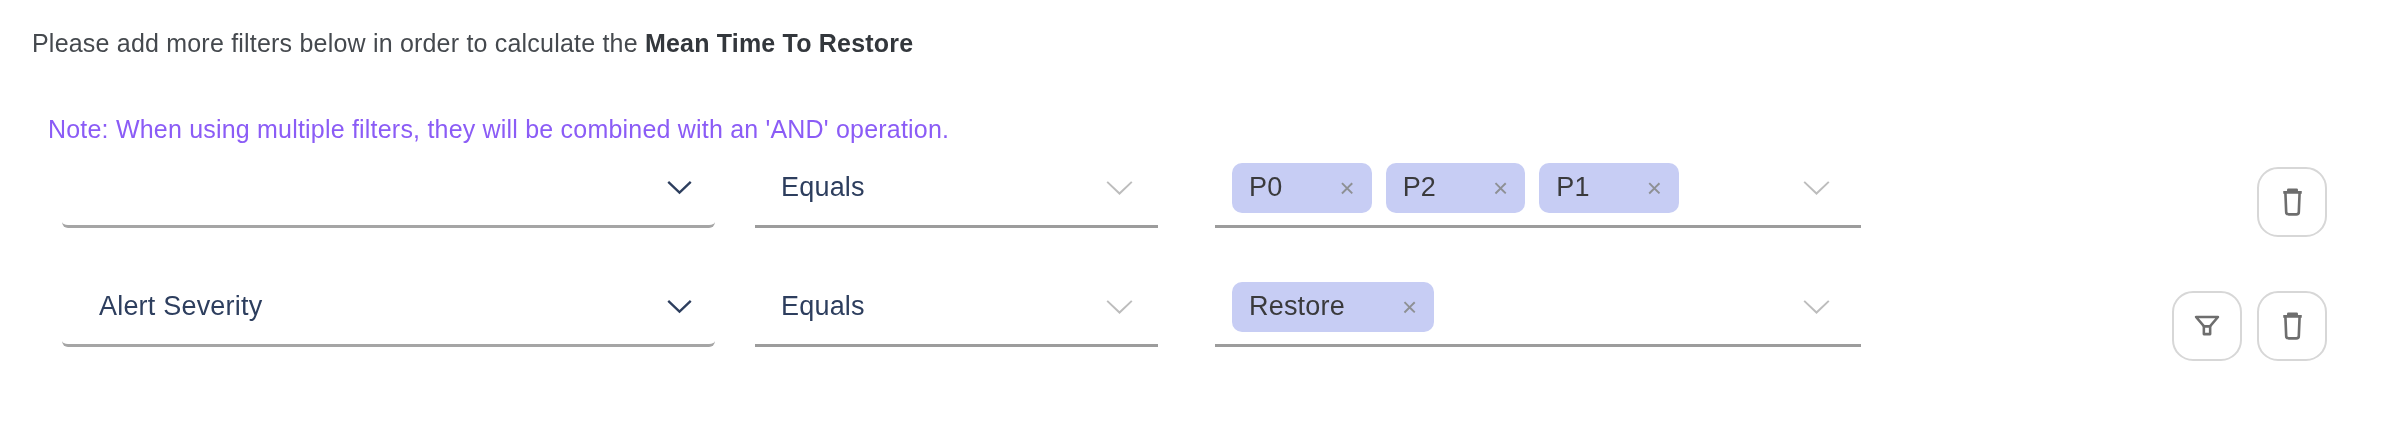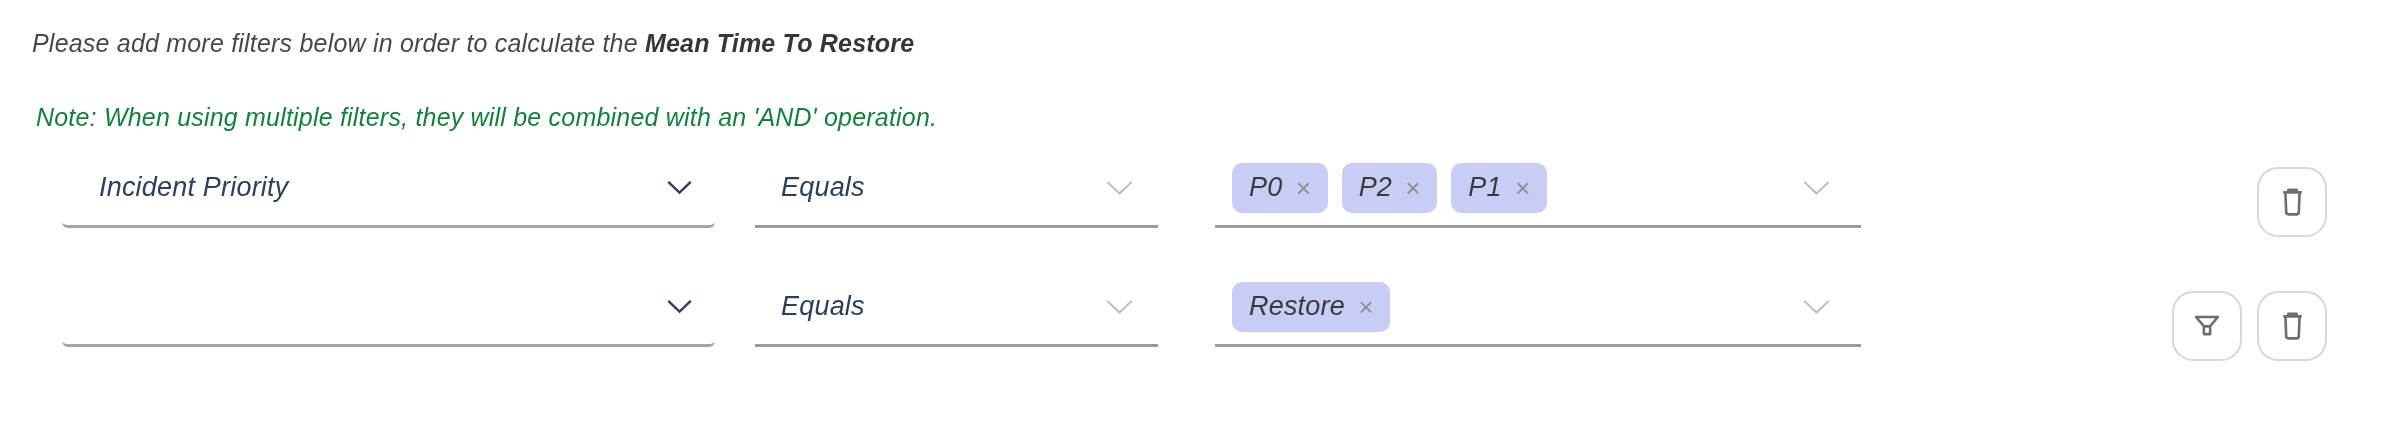--- a/index.html
+++ b/index.html
@@ -2,32 +2,31 @@
 <html><head>
 <meta charset="utf-8">
 <style>
   html,body{margin:0;padding:0;background:#ffffff;}
   .canvas{
     position:relative;
     width:2408px;height:386px;
     background:#ffffff;
     font-family:"Liberation Sans","DejaVu Sans",sans-serif;
     overflow:hidden;
-    font-style:italic;
   }
   
   .title{
     position:absolute;left:32px;top:26px;margin:0;
     font-size:25px;line-height:34px;color:#45494e;
     letter-spacing:.2px;
   }
   .title strong{color:#33373c;font-weight:700;}
   .note{
-    position:absolute;left:32px;top:96px;margin:4px;
-    font-size:25px;line-height:34px;color:#15803d;
+    position:absolute;left:32px;top:96px;margin:16px;
+    font-size:25px;line-height:34px;color:#8b5cf6;
     letter-spacing:.2px;
   }
   
   .field{
     position:absolute;height:78px;
     display:flex;align-items:center;
     border-bottom:3px solid #9c9c9c;
     box-sizing:border-box;
     cursor:pointer;
     background:#fff;
@@ -40,21 +39,21 @@
   .field.vals{left:1215px;width:646px;padding:0 28px 0 17px;gap:14px;}
   .flabel{
     font-size:27px;color:#2d3e5e;letter-spacing:.2px;
     white-space:nowrap;
   }
   .chev{margin-left:auto;flex:none;display:block;}
   
   .tag{
     display:inline-flex;align-items:center;
     height:50px;padding:0 17px;border-radius:10px;
-    background:#c7cdf4;flex:none;
+    background:#c7cdf4;flex:none;gap:44px;
   }
   .tag-label{font-size:27px;color:#3a3a3c;letter-spacing:.2px;}
   .tag-x{
     margin-left:13px;font-size:26px;color:#8e9094;
     cursor:pointer;line-height:1;
   }
   
   .icon-btn{
     position:absolute;width:70px;height:70px;
     background:#ffffff;border:2px solid #d7d7d7;border-radius:21px;
@@ -70,21 +69,20 @@
 
 <div class="canvas">
 
   <p class="title"><span>Please add more filters below in order to calculate the </span><strong>Mean Time To Restore</strong></p>
 
   <p class="note">Note: When using multiple filters, they will be combined with an 'AND' operation.</p>
 
   <div class="row1">
 
     <div class="field attr rounded">
-      <span class="flabel">Incident Priority</span>
       <svg class="chev" width="27" height="15" viewBox="0 0 24 13">
         <polyline points="2,1.5 12,11 22,1.5" fill="none" stroke="#2d3e5e" stroke-width="2.1"></polyline>
       </svg>
     </div>
 
     <div class="field op">
       <span class="flabel">Equals</span>
       <svg class="chev" width="33" height="16" viewBox="0 0 24 13">
         <polyline points="2,1.5 12,11 22,1.5" fill="none" stroke="#bdbdbd" stroke-width="1.6"></polyline>
       </svg>
@@ -111,20 +109,21 @@
     <button class="icon-btn btn-del-1">
       <svg width="37" height="37" viewBox="0 0 24 24">
         <path d="M6 5.4h12 M9.3 5.2V3.7h5.4v1.5 M7.4 5.6l.5 12.5c0 .9.8 1.6 1.7 1.6h4.8c.9 0 1.7-.7 1.7-1.6l.5-12.5" fill="none" stroke="#6e6e6e" stroke-width="1.7" stroke-linejoin="round"></path>
       </svg>
     </button>
   </div>
 
   <div class="row2">
 
     <div class="field attr rounded">
+      <span class="flabel">Alert Severity</span>
       <svg class="chev" width="27" height="15" viewBox="0 0 24 13">
         <polyline points="2,1.5 12,11 22,1.5" fill="none" stroke="#2d3e5e" stroke-width="2.1"></polyline>
       </svg>
     </div>
 
     <div class="field op">
       <span class="flabel">Equals</span>
       <svg class="chev" width="33" height="16" viewBox="0 0 24 13">
         <polyline points="2,1.5 12,11 22,1.5" fill="none" stroke="#bdbdbd" stroke-width="1.6"></polyline>
       </svg>

